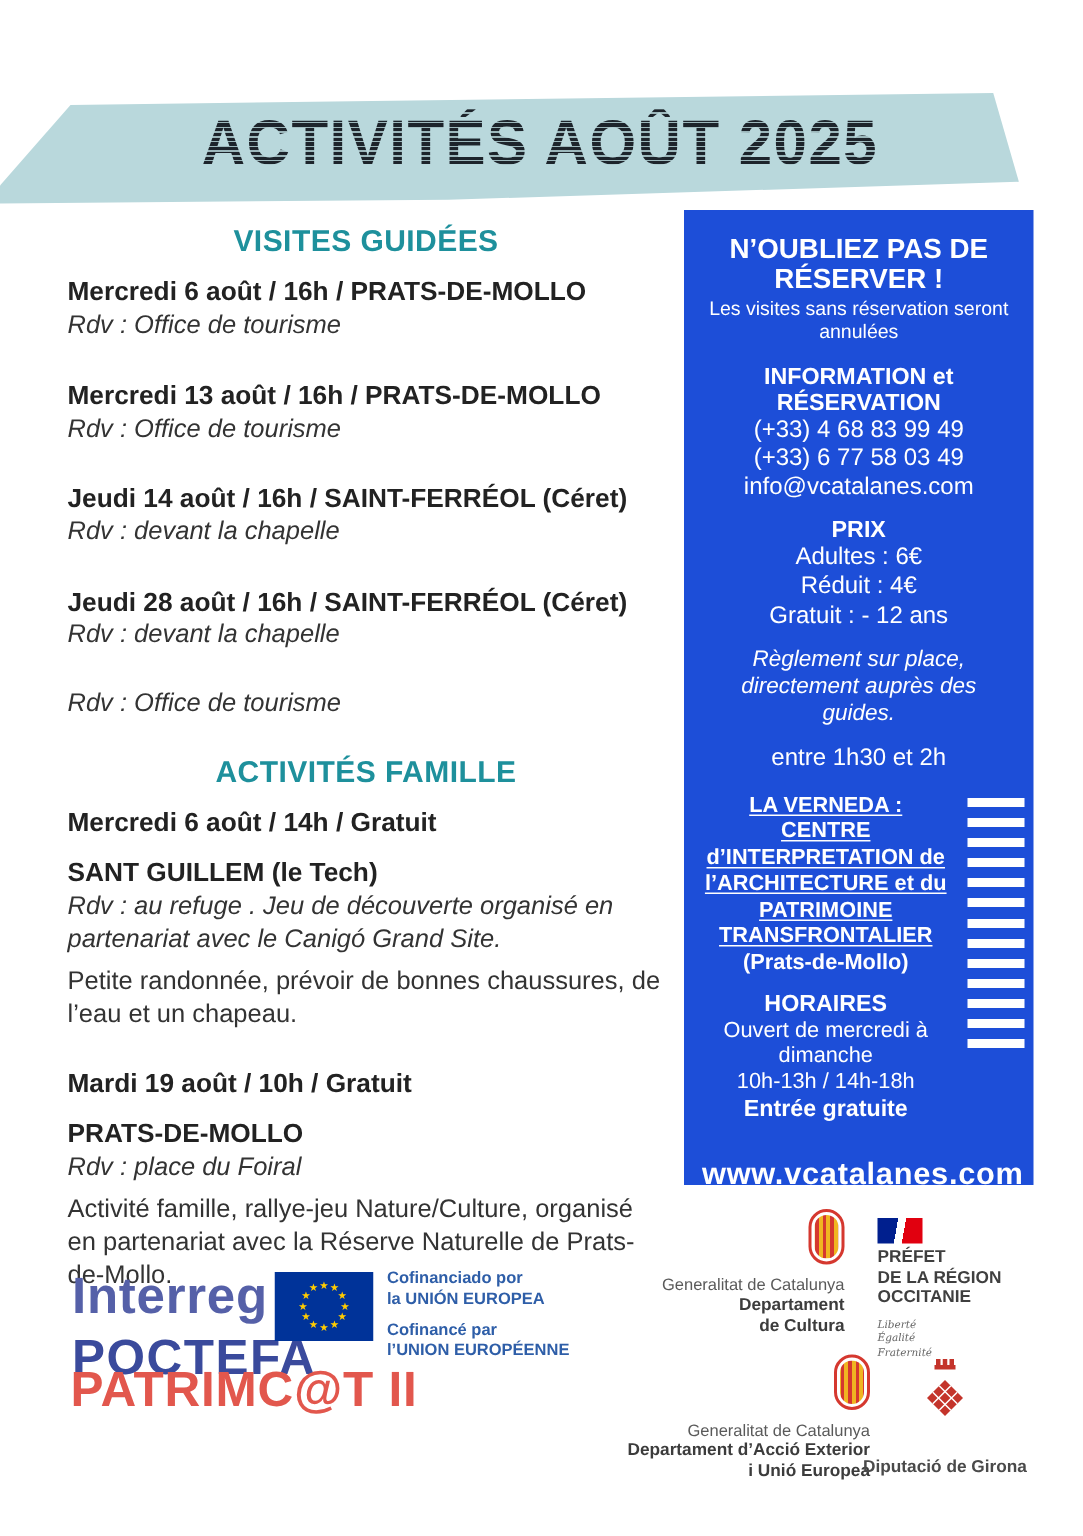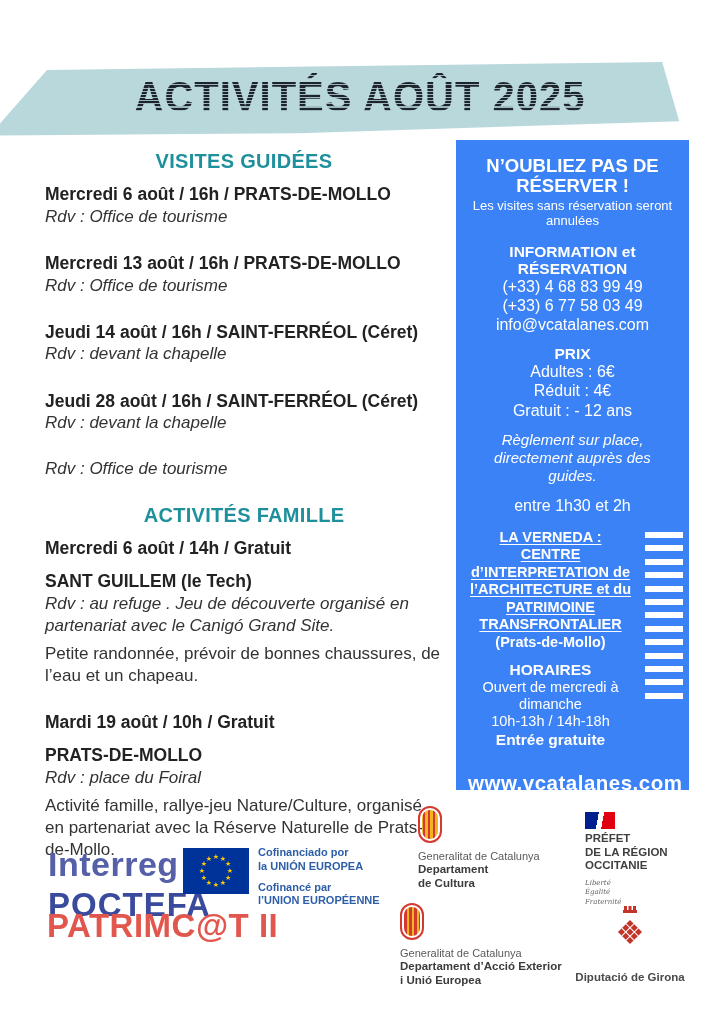--- a/index.html
+++ b/index.html
@@ -37,21 +37,21 @@
   }
   .event { margin-bottom:24px; }
   .event .bold-line { font-weight:700; font-size:17.5px; color:#222; line-height:1.3;margin-top:10px; }
   .event .plain-line { font-size:17px; color:#333; line-height:1.3;font-style:italic; }
   .event .note-line { font-size:17px; color:#333; line-height:1.3; margin-top:6px; }
   .famille-gap { margin-top:4px; }
 
   
   .sidebar {
     position:absolute; left:456px; top:140px; width:233px; height:650px;
-    background:#3b82f6; color:#ffffff; text-align:center;
+    background:#1d4ed8; color:#ffffff; text-align:center;
     padding:16px 12px; overflow:hidden; font-size:15px;
   }
   .tz-title { font-size:18.5px; font-weight:800; line-height:1.1; margin-bottom:2px; }
   .tz-note  { font-size:13px; line-height:1.15; margin-bottom:14px; }
   .tz-h     { font-size:15.5px; font-weight:800; line-height:1.1; }
   .tz-line  { font-size:16px; line-height:1.2; }
   .tz-block { margin-bottom:11px; }
   .tz-italic{ font-style:italic; font-size:15px; line-height:1.2; margin-bottom:11px; }
   .verneda-wrap { margin-right:44px; margin-top:14px; }
   .verneda-title { font-size:14.5px; font-weight:800; line-height:1.2; text-decoration:underline; text-underline-offset:2px; }
@@ -80,21 +80,21 @@
     position:absolute; left:47px; top:907px;
     font-size:33px; font-weight:800; color:#e2574d; letter-spacing:0.5px;
   }
 
   .gencat-icon {
     display:inline-block; width:24px; height:37px;
     border:2.5px solid #d5382f; border-radius:12px; padding:2px;
     background:repeating-linear-gradient(90deg,#f0b521 0 2.5px,#d5382f 2.5px 5px);
     background-clip:content-box;
   }
-  .logo-block { position:absolute; text-align:left; }
+  .logo-block { position:absolute; text-align:right; }
   .lb-cultura  { left:418px; top:806px; width:145px; }
   .lb-exterior { left:400px; top:903px; width:180px; }
   .logo-org  { font-size:11px; color:#5a5a5a; margin-top:3px; line-height:1.2; }
   .logo-dept { font-size:11.5px; font-weight:700; color:#3c3c3c; line-height:1.2; }
 
   .prefet-block { position:absolute; left:585px; top:812px; width:120px; }
   .fr-flag { width:30px; height:17px; margin-bottom:3px;
     background:linear-gradient(100deg,#001f8e 0 42%,#ffffff 42% 58%,#e1000f 58% 100%); }
   .prefet-line { font-size:11.5px; font-weight:700; color:#3f3f3f; line-height:1.18; }
   .motto { font-family:"DejaVu Serif","Liberation Serif",serif; font-style:italic;

